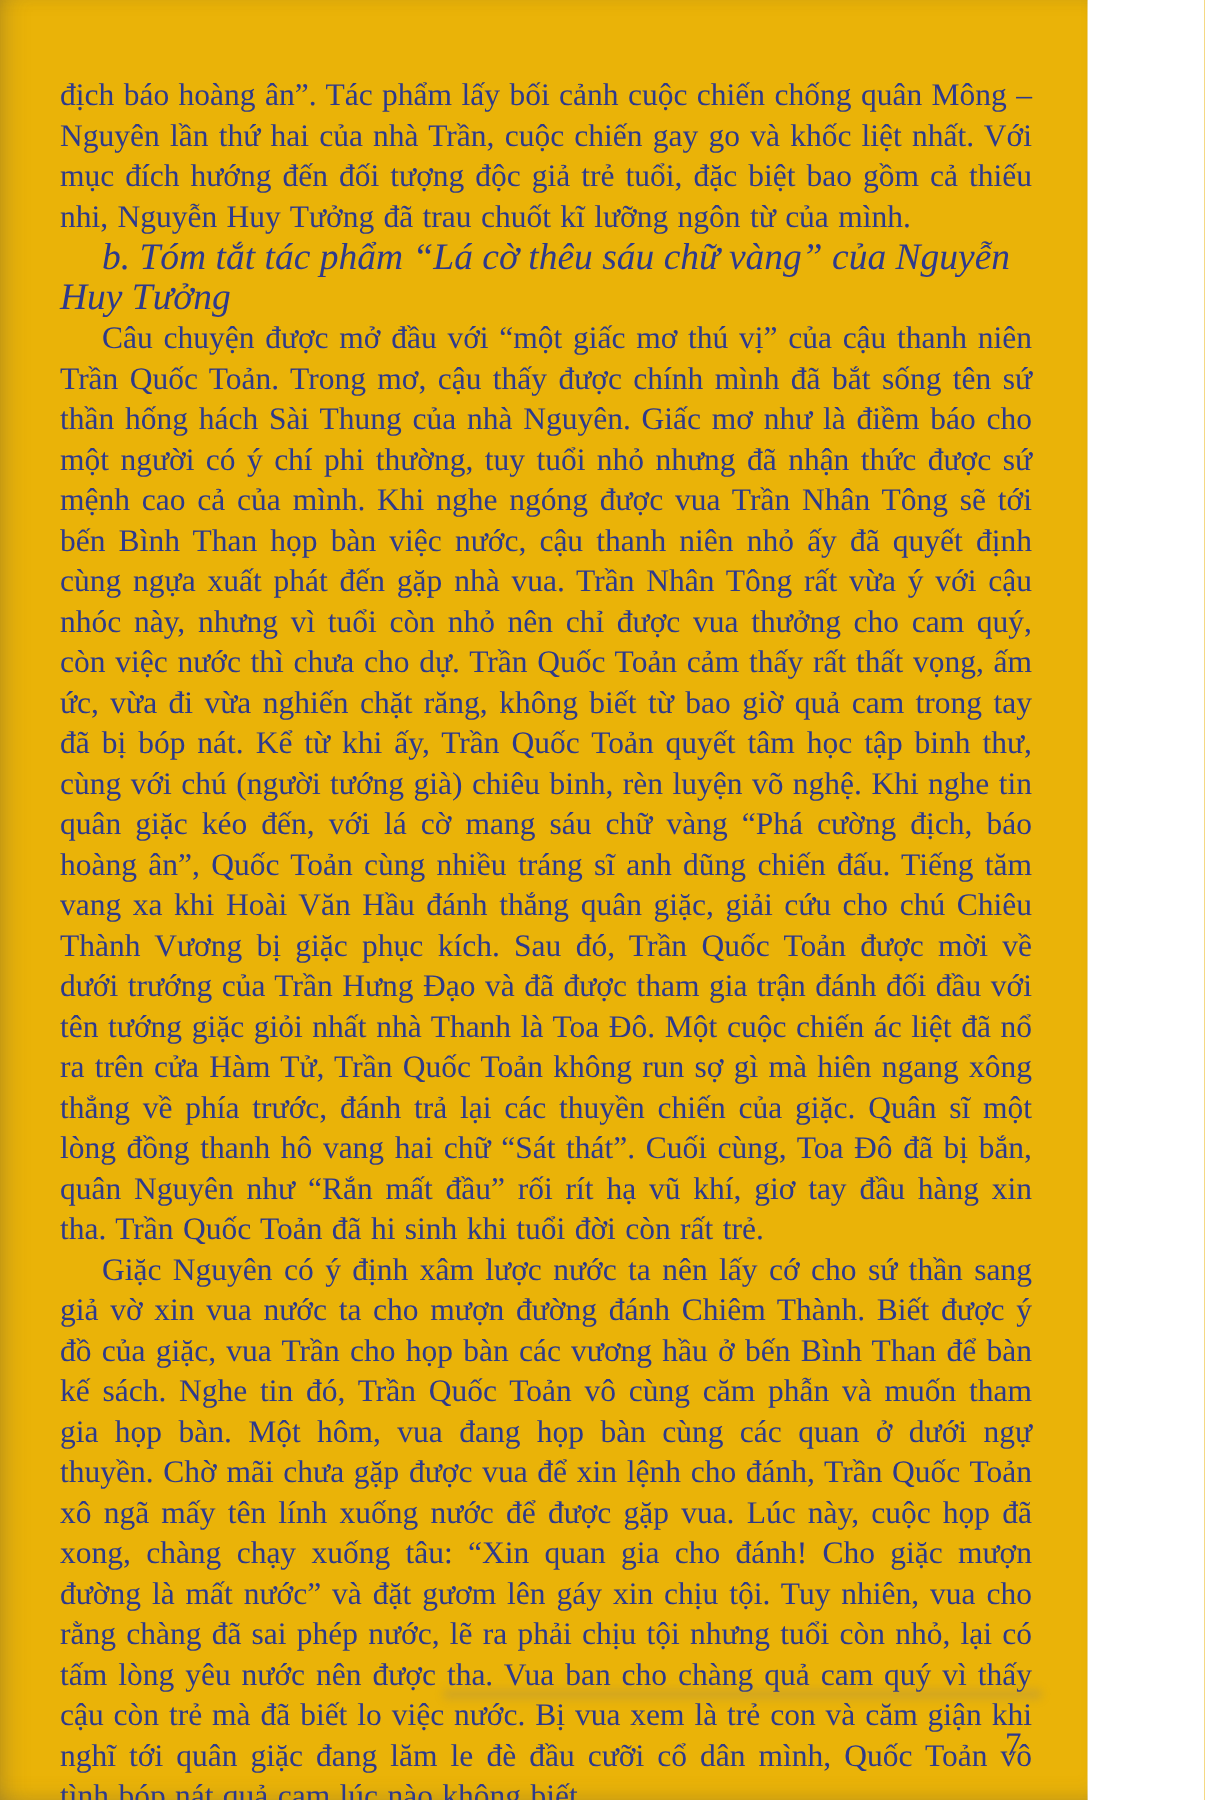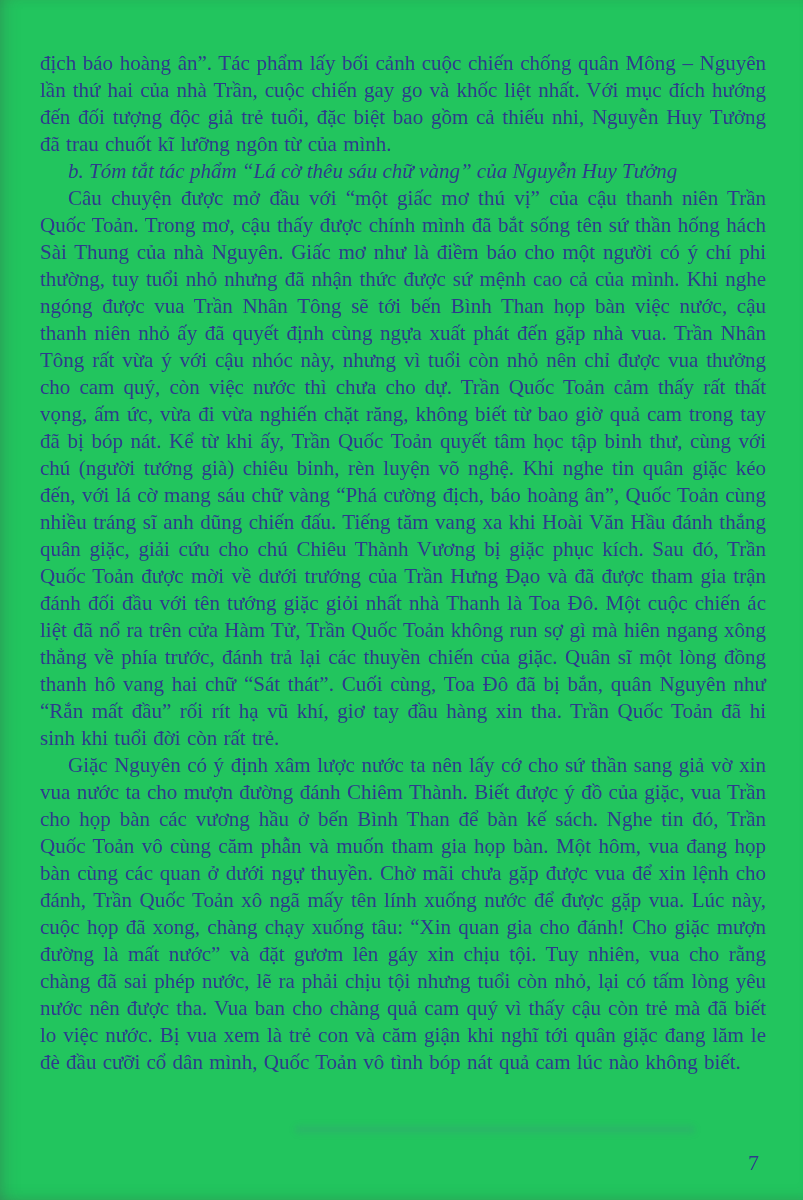--- a/index.html
+++ b/index.html
@@ -8,23 +8,23 @@
   }
   body {
     width: 803px;
     height: 1200px;
     background: #ffffff;
     font-family: "Liberation Serif", "DejaVu Serif", serif;
     overflow: hidden;
   }
   .page {
     position: relative;
-    width: 803px;
+    width: 725px;
     height: 1200px;
-    background: #22c55e;
+    background: #eab308;
     color: #2e3a8c;
     box-shadow:
       inset 14px 0 18px -13px rgba(70,70,75,0.35),
       inset 0 -12px 16px -13px rgba(70,70,75,0.28),
       inset 0 10px 14px -13px rgba(70,70,75,0.15);
   }
   .content {
     position: absolute;
     left: 40px;
     right: 37px;
@@ -35,21 +35,21 @@
     font-size: 21px;
     line-height: 27px;
     text-align: justify;
     word-spacing: 1px;
   }
   .para.indent {
     text-indent: 28px;
   }
   .heading {
     margin: 0;
-    font-size: 21px;
+    font-size: 25px;
     line-height: 27px;
     font-style: italic;
     text-indent: 28px;
     text-align: left;
   }
   .footer {
     position: absolute;
     right: 44px;
     bottom: 24px;
     font-size: 22px;

